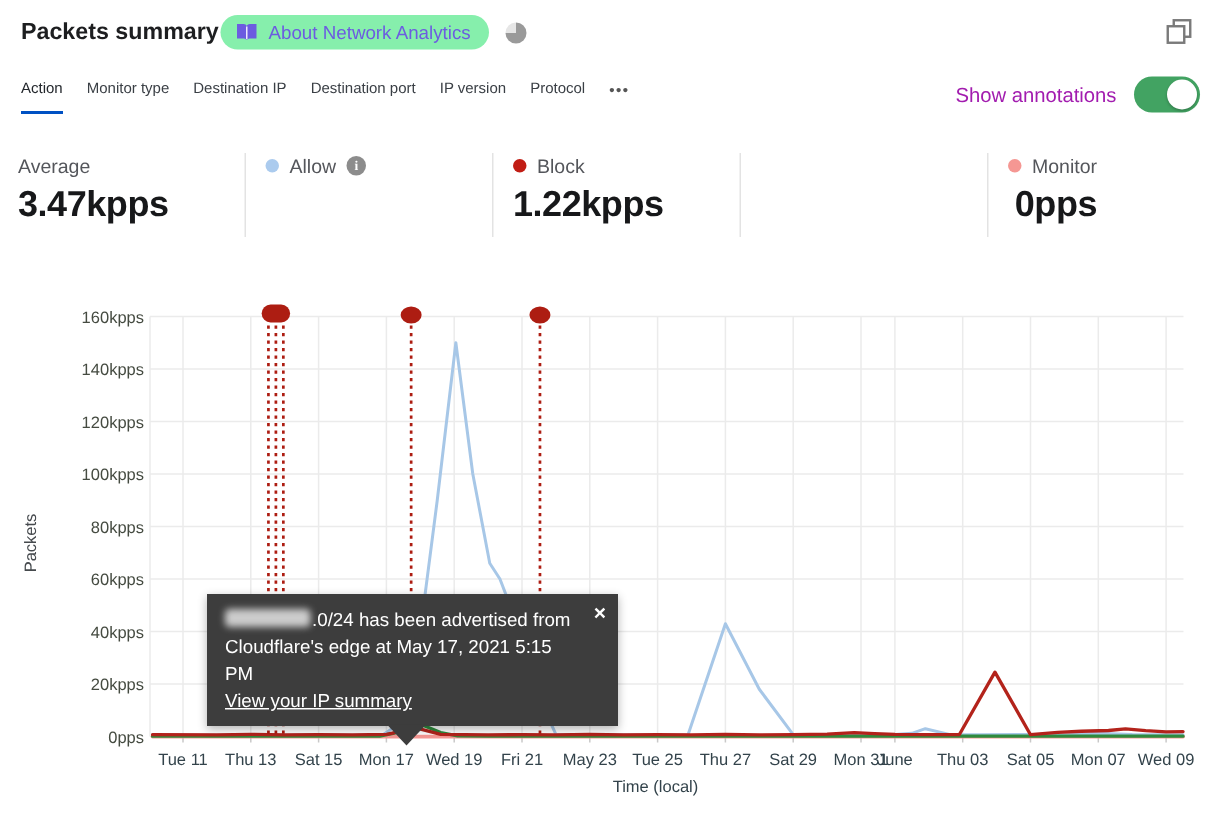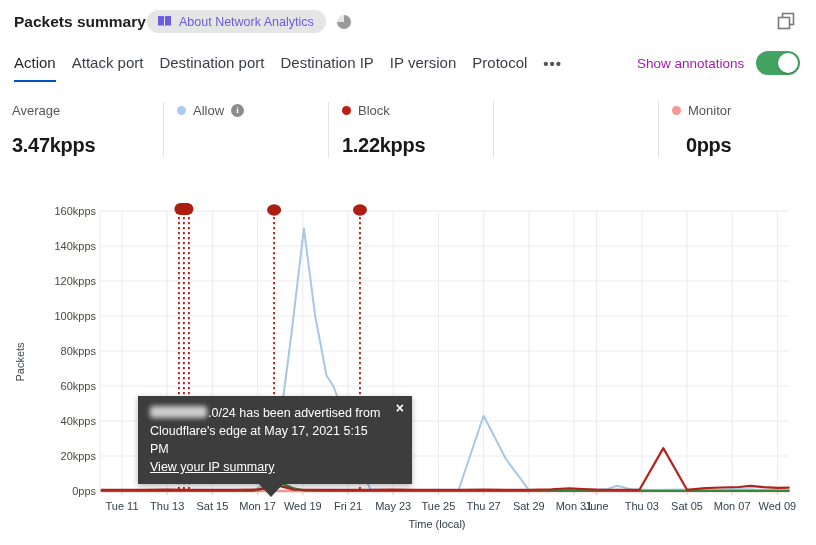--- a/index.html
+++ b/index.html
@@ -2,45 +2,45 @@
 <html><head>
 <meta charset="utf-8">
 <style>
   * { margin:0; padding:0; box-sizing:border-box; }
   html,body { width:816px; height:545px; background:#ffffff; overflow:hidden;
     font-family:"Liberation Sans", sans-serif; color:#1d1f21; position:relative; }
 
   
   .hdr-title { position:absolute; left:14px; top:13px; font-size:15.5px; font-weight:700; color:#1d1e20;text-align:center; }
   .badge { position:absolute; left:147px; top:10px; height:23px; display:inline-flex; align-items:center;
-    gap:7px; padding:0 12px 0 10px; border-radius:12px; background:#e5e5e5; color:#6c5ce0;
+    gap:7px; padding:0 12px 0 10px; border-radius:12px; background:#86efac; color:#6c5ce0;
     font-size:12.5px; cursor:pointer; }
   .badge svg { display:block; }
   .pie-icon { position:absolute; left:337px; top:15px; width:14px; height:14px; border-radius:50%;
     background:conic-gradient(#9a9a9a 0 270deg, #e6e6e6 270deg 360deg); cursor:pointer; }
   .win-icon { position:absolute; left:776px; top:11px; width:20px; height:20px; cursor:pointer; }
 
   
   .tabs { position:absolute; left:14px; top:54px; display:flex; column-gap:16px; align-items:flex-start; }
-  .tab { font-size:15px; color:#3a3f45; padding-bottom:9px; cursor:pointer; white-space:nowrap; }
+  .tab { font-size:10px; color:#3a3f45; padding-bottom:9px; cursor:pointer; white-space:nowrap; }
   .tab.active { color:#23272c; border-bottom:2.5px solid #0051c3; }
   .tab.more { color:#555; font-weight:700; letter-spacing:1px; padding-top:1px; }
 
   .annot-toggle-label { position:absolute; left:637px; top:56px; font-size:13.5px; color:#a21caf; }
   .toggle { position:absolute; left:756px; top:51px; width:44px; height:24px; border-radius:12px;
     background:#42a362; cursor:pointer; }
   .toggle .knob { position:absolute; right:2px; top:2px; width:20px; height:20px; border-radius:50%;
     background:#fff; box-shadow:0 1px 2px rgba(0,0,0,.25); }
 
   
   .stats { position:absolute; left:0; top:100px; width:756px; height:62px; }
   .stat { position:absolute; top:2px; }
   .stat .lbl-row { display:flex; align-items:center; gap:7px; font-size:13px; color:#54565b; height:16px; }
   .stat .dot { width:9px; height:9px; border-radius:50%; flex:0 0 9px; }
-  .stat .val { margin-top:16px; font-size:20px; font-weight:600; color:#17181a; letter-spacing:-0.3px; }
+  .stat .val { margin-top:5px; font-size:24px; font-weight:600; color:#17181a; letter-spacing:-0.3px; }
   .stat .info { width:13px; height:13px; border-radius:50%; background:#8c8c8c; color:#fff;
     font-size:9px; font-weight:700; display:inline-flex; align-items:center; justify-content:center;
     font-family:"Liberation Serif", serif; cursor:pointer; }
   .stat-divider { position:absolute; top:2px; width:1px; height:56px; background:#e3e3e3; }
 
   
   #chart-svg { position:absolute; left:0; top:0; width:816px; height:545px; z-index:1; }
 
   
   .tooltip { position:absolute; left:138px; top:396px; width:274px; z-index:5; background:#3d3d3d;
@@ -68,23 +68,23 @@
 
 <div class="pie-icon"></div>
 
 <svg class="win-icon" viewBox="0 0 20 20">
   <rect x="6.5" y="2.5" width="11" height="11" fill="#fff" stroke="#7a7a7a" stroke-width="1.6"></rect>
   <rect x="2.5" y="6.5" width="11" height="11" fill="#fff" stroke="#7a7a7a" stroke-width="1.6"></rect>
 </svg>
 
 <div class="tabs" id="tabs">
     <div class="tab active">Action</div>
-    <div class="tab">Attack port</div>
+    <div class="tab">Monitor type</div>
+    <div class="tab">Destination IP</div>
     <div class="tab">Destination port</div>
-    <div class="tab">Destination IP</div>
     <div class="tab">IP version</div>
     <div class="tab">Protocol</div>
     <div class="tab more">•••</div>
   </div>
 
 <div class="annot-toggle-label">Show annotations</div>
 <div class="toggle">
   <div class="knob"></div>
 </div>
 

